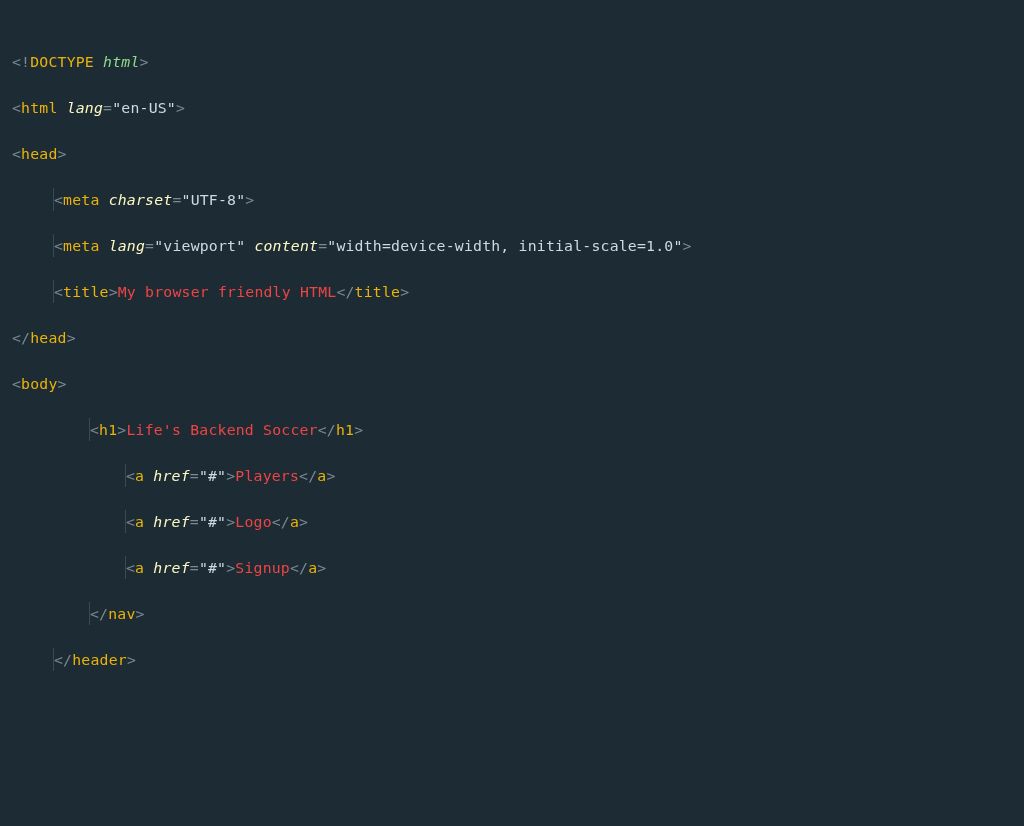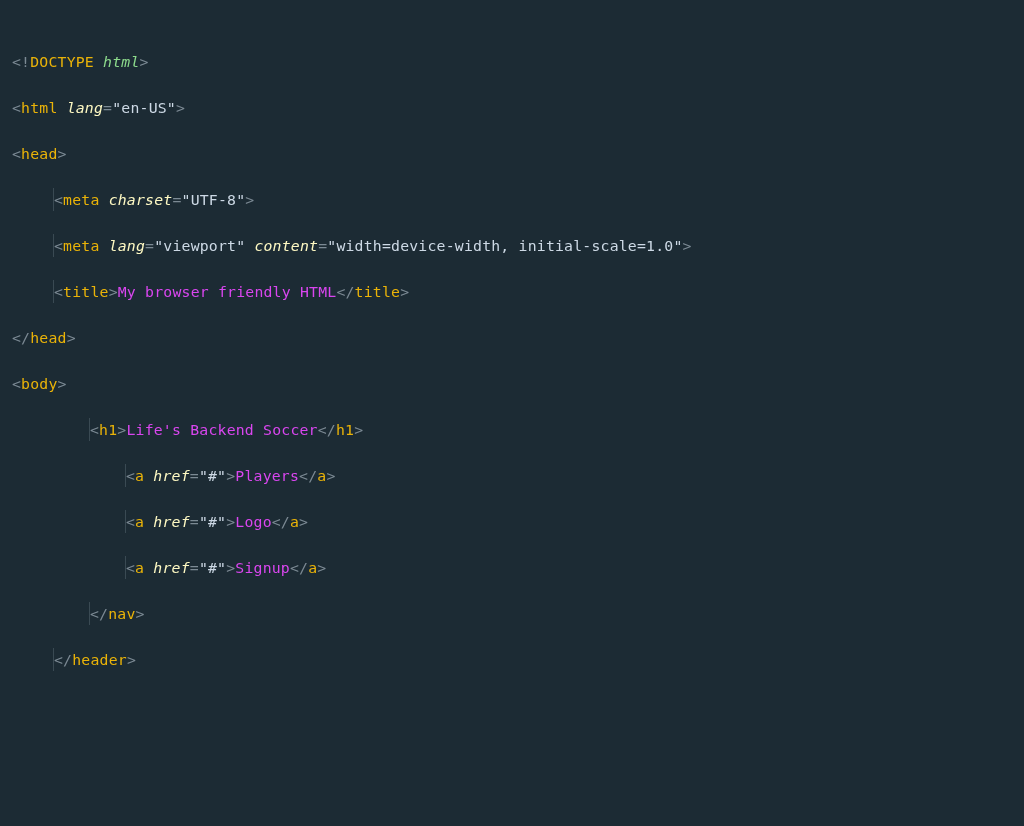--- a/index.html
+++ b/index.html
@@ -37,21 +37,21 @@
 
   .i1 { padding-left: 42px; }
   .i2 { padding-left: 78px; }
   .i3 { padding-left: 114px; }
 
   .c-punct   { color: #7c8a94; }          
   .c-tag     { color: #eab308; }          
   .c-attr    { color: #fef9c3; font-style: italic; } 
   .c-str     { color: #cdd9e5; }          
   .c-str-u   { color: #cdd9e5; text-decoration: underline; }
-  .c-text    { color: #d946ef; margin-top: 37px; }
+  .c-text    { color: #ef4444; margin-top: 37px; }
   .c-doctype { color: #8ddb8c; font-style: italic; }
 </style>
 </head>
 <body>
 
 <div class="editor">
 
 <span class="line"><span class="c-punct">&lt;!</span><span class="c-tag">DOCTYPE</span> <span class="c-doctype">html</span><span class="c-punct">&gt;</span></span>
 <span class="line"><span class="c-punct">&lt;</span><span class="c-tag">html</span> <span class="c-attr">lang</span><span class="c-punct">=</span><span class="c-str">"en-US"</span><span class="c-punct">&gt;</span></span>
 <span class="line"><span class="c-punct">&lt;</span><span class="c-tag">head</span><span class="c-punct">&gt;</span></span>

